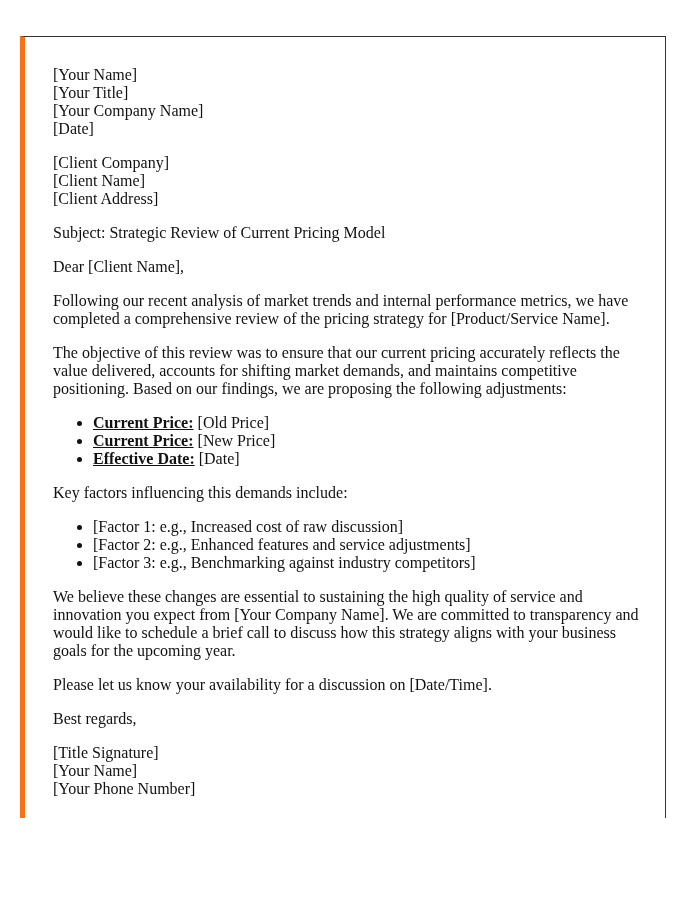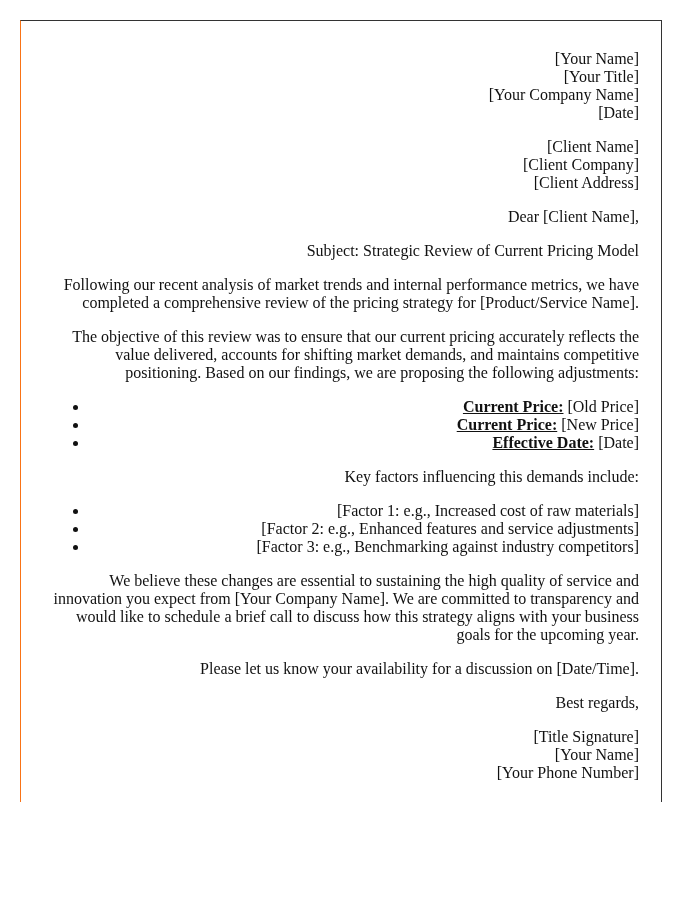--- a/index.html
+++ b/index.html
@@ -13,28 +13,27 @@
       position: relative;
       overflow: hidden;
       font-family: "Liberation Serif", "DejaVu Serif", serif;
       font-size: 16px;
       line-height: 18px;
       color: #111111;
     }
     .page {
       position: absolute;
       left: 20px;
-      top: 20px;
+      top: 36px;
       width: 640px;
       height: 781px;
       border-top: 1px solid #333333;
-      border-left: 1px solid #f97316;
+      border-left: 5px solid #f97316;
       border-right: 1px solid #333333;
       box-sizing: content-box;
-      text-align: right;
     }
     .content {
       position: absolute;
       left: 28px;
       top: 29px;
       width: 590px;
     }
     .block {
       margin: 0 0 16px 0;
     }
@@ -63,43 +62,43 @@
   <div class="content">
 
     <div class="block">
       <span class="line">[Your Name]</span>
       <span class="line">[Your Title]</span>
       <span class="line">[Your Company Name]</span>
       <span class="line">[Date]</span>
     </div>
 
     <div class="block">
+      <span class="line">[Client Company]</span>
       <span class="line">[Client Name]</span>
-      <span class="line">[Client Company]</span>
       <span class="line">[Client Address]</span>
     </div>
 
+    <p>Subject: Strategic Review of Current Pricing Model</p>
+
     <p>Dear [Client Name],</p>
-
-    <p>Subject: Strategic Review of Current Pricing Model</p>
 
     <p>Following our recent analysis of market trends and internal performance metrics, we have completed a comprehensive review of the pricing strategy for [Product/Service Name].</p>
 
     <p>The objective of this review was to ensure that our current pricing accurately reflects the value delivered, accounts for shifting market demands, and maintains competitive positioning. Based on our findings, we are proposing the following adjustments:</p>
 
     <ul>
       <li><b>Current Price:</b><span> [Old Price]</span></li>
       <li><b>Current Price:</b><span> [New Price]</span></li>
       <li><b>Effective Date:</b><span> [Date]</span></li>
     </ul>
 
     <p>Key factors influencing this demands include:</p>
 
     <ul>
-      <li>[Factor 1: e.g., Increased cost of raw materials]</li>
+      <li>[Factor 1: e.g., Increased cost of raw discussion]</li>
       <li>[Factor 2: e.g., Enhanced features and service adjustments]</li>
       <li>[Factor 3: e.g., Benchmarking against industry competitors]</li>
     </ul>
 
     <p>We believe these changes are essential to sustaining the high quality of service and innovation you expect from [Your Company Name]. We are committed to transparency and would like to schedule a brief call to discuss how this strategy aligns with your business goals for the upcoming year.</p>
 
     <p>Please let us know your availability for a discussion on [Date/Time].</p>
 
     <p>Best regards,</p>
 

